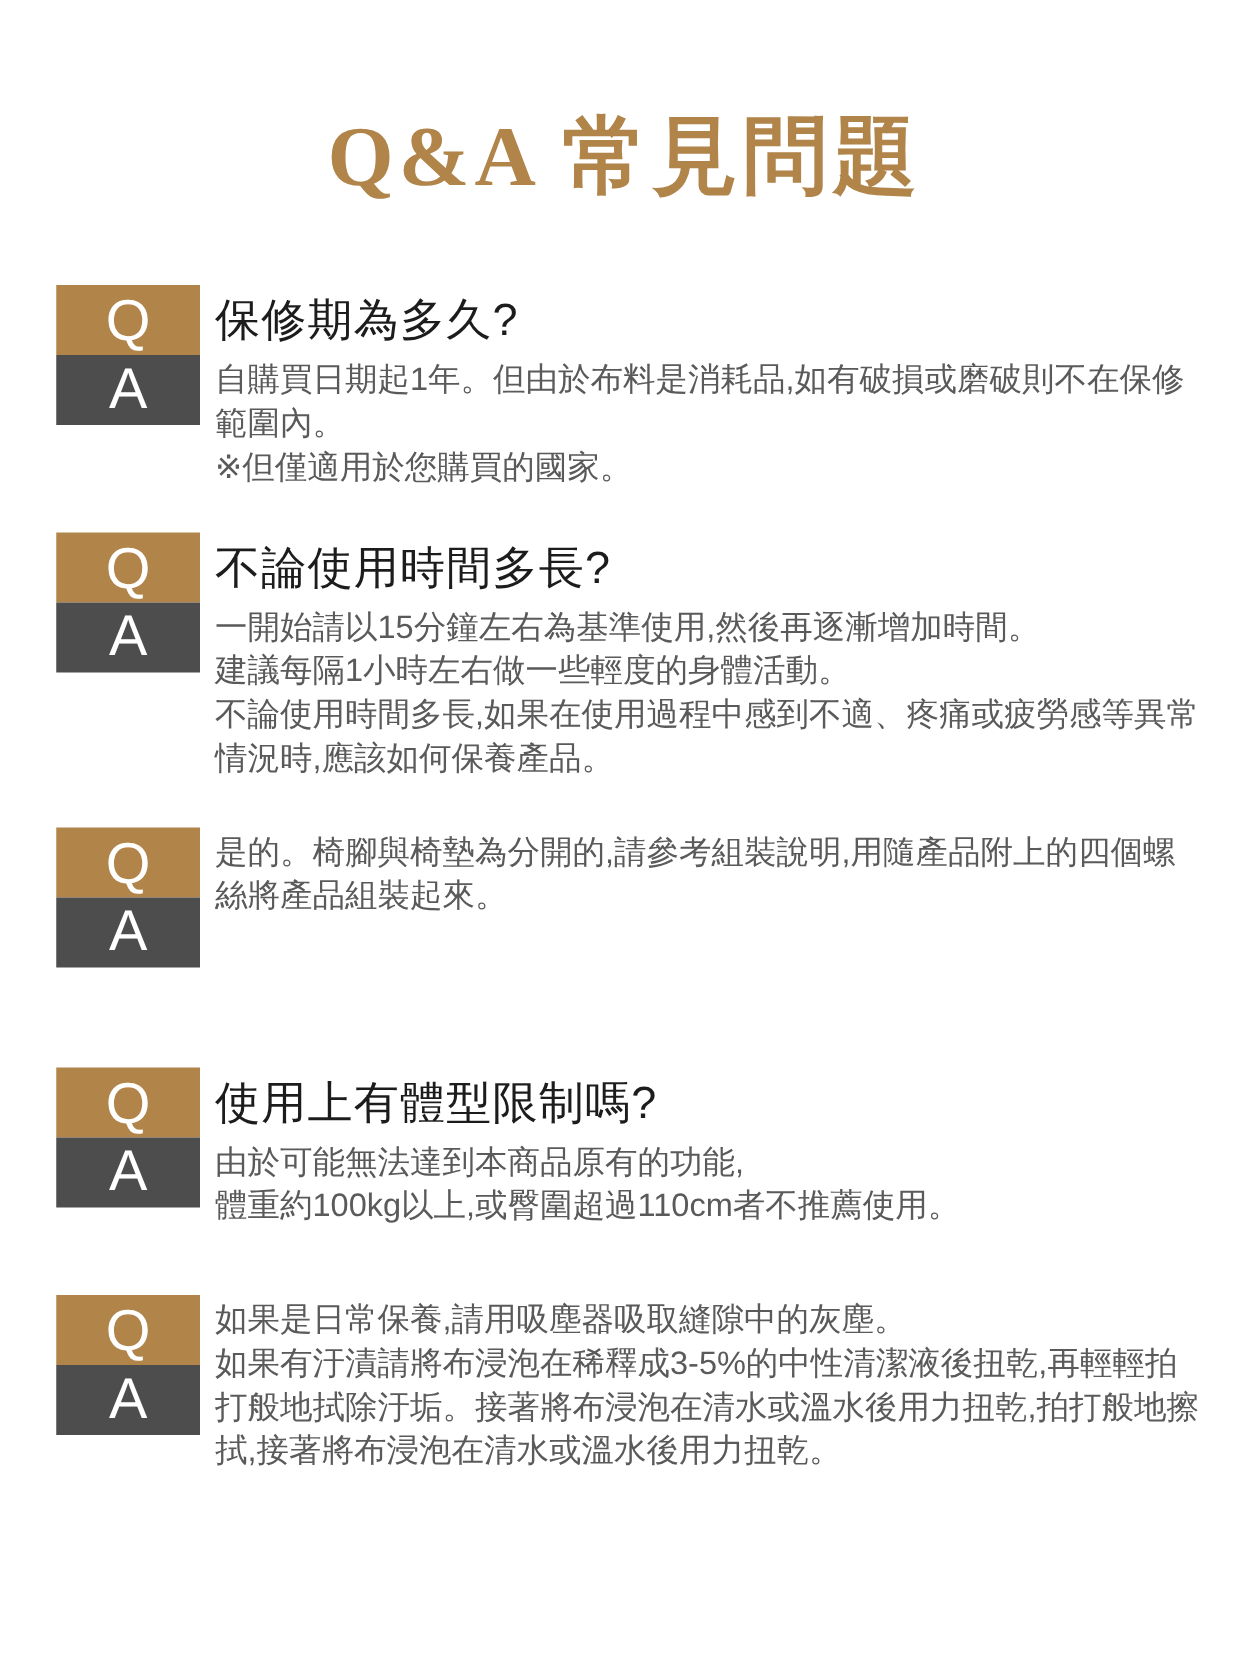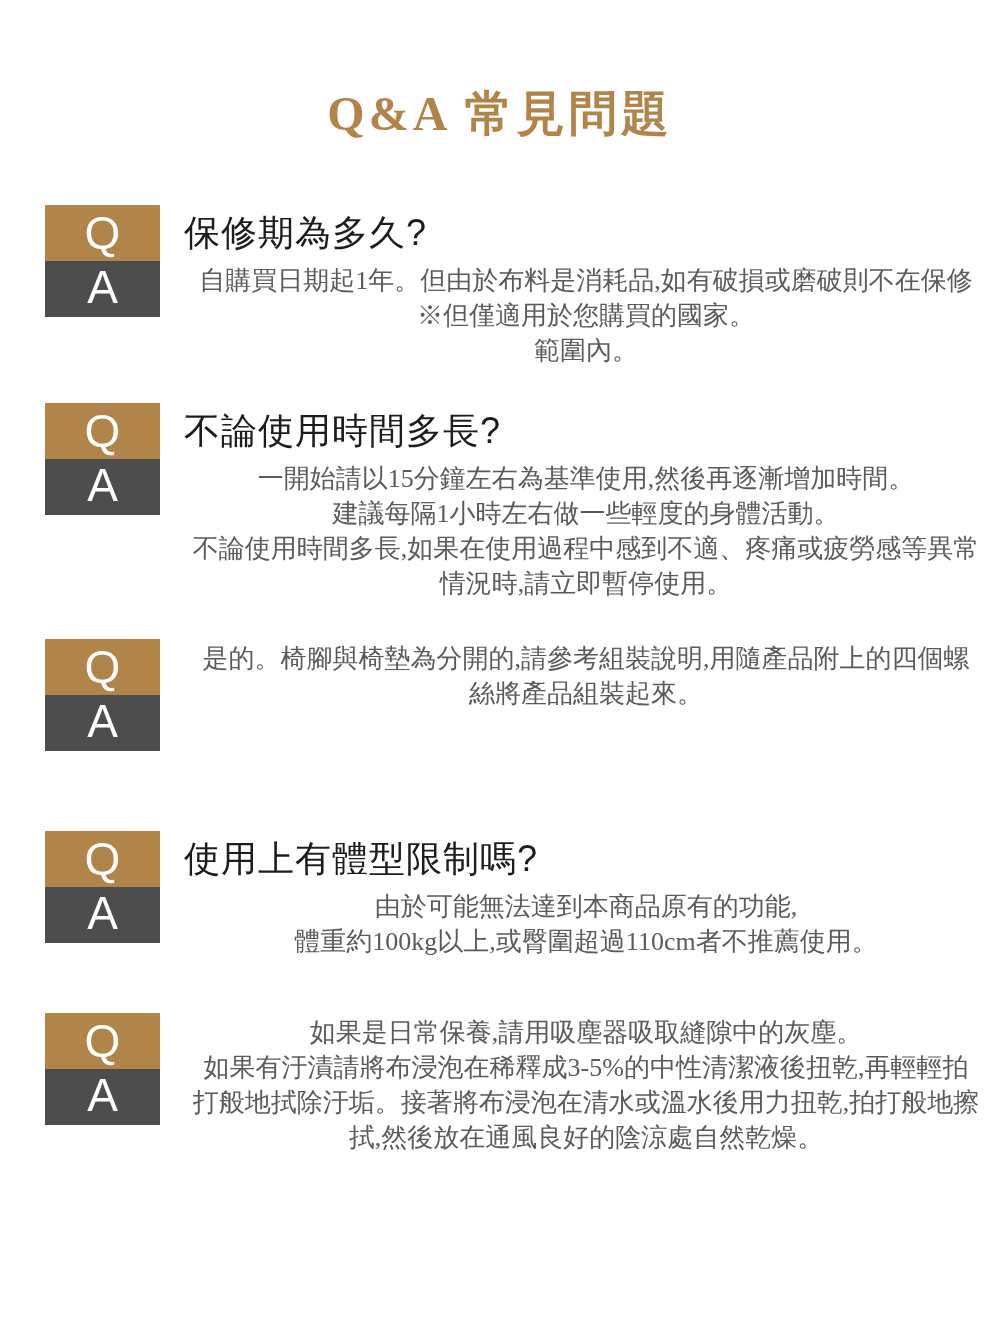--- a/index.html
+++ b/index.html
@@ -12,21 +12,21 @@
     height: 1330px;
     position: relative;
     overflow: hidden;
     font-family: "Liberation Sans", "DejaVu Sans", sans-serif;
     -webkit-font-smoothing: antialiased;
   }
   .page-title {
     padding-top: 86px;
     text-align: center;
     font-family: "Liberation Serif", "DejaVu Serif", serif;
-    font-size: 48px;
+    font-size: 68px;
     font-weight: 700;
     letter-spacing: 4px;
     color: #b1854a;
     line-height: 1.15;
   }
   .qa-list {
     margin-top: 64px;
   }
   .qa-block {
     display: flex;
@@ -51,39 +51,37 @@
     justify-content: center;
     color: #ffffff;
     font-size: 46px;
     line-height: 1;
     font-family: "Liberation Sans", "DejaVu Sans", sans-serif;
   }
   .badge-q { background: #b1854a; }
   .badge-a { background: #4d4d4d; padding-bottom: 4px; box-sizing: border-box; }
   .content-col {
     flex: 1;
-    margin-left: 24px;
+    margin-left: 12px;
     min-width: 0;
-    text-align: center;
   }
   .question {
     height: 56px;
     display: flex;
     align-items: center;
     font-size: 36px;
     color: #1c1c1c;
     letter-spacing: 1px;
     white-space: nowrap;
   }
   .answer {
     margin-top: 2px;
     font-size: 26px;
     line-height: 35px;
     color: #5a5a5a;
-    font-family: Liberation Serif, serif;
   }
   .answer-line {
     white-space: nowrap;
   }
 </style>
 </head>
 <body>
 
 <div class="page-title">Q&amp;A 常見問題</div>
 
@@ -95,42 +93,42 @@
         <span>Q</span>
       </div>
       <div class="badge badge-a">
         <span>A</span>
       </div>
     </div>
     <div class="content-col">
       <div class="question">保修期為多久?</div>
       <div class="answer">
         <div class="answer-line">自購買日期起1年。但由於布料是消耗品,如有破損或磨破則不在保修</div>
+        <div class="answer-line">範圍內。</div>
         <div class="answer-line">※但僅適用於您購買的國家。</div>
-        <div class="answer-line">範圍內。</div>
       </div>
     </div>
   </div>
 
   <div class="qa-block">
     <div class="badge-col">
       <div class="badge badge-q">
         <span>Q</span>
       </div>
       <div class="badge badge-a">
         <span>A</span>
       </div>
     </div>
     <div class="content-col">
       <div class="question">不論使用時間多長?</div>
       <div class="answer">
         <div class="answer-line">一開始請以15分鐘左右為基準使用,然後再逐漸增加時間。</div>
         <div class="answer-line">建議每隔1小時左右做一些輕度的身體活動。</div>
         <div class="answer-line">不論使用時間多長,如果在使用過程中感到不適、疼痛或疲勞感等異常</div>
-        <div class="answer-line">情況時,請立即暫停使用。</div>
+        <div class="answer-line">情況時,應該如何保養產品。</div>
       </div>
     </div>
   </div>
 
   <div class="qa-block">
     <div class="badge-col">
       <div class="badge badge-q">
         <span>Q</span>
       </div>
       <div class="badge badge-a">
@@ -170,18 +168,18 @@
       </div>
       <div class="badge badge-a">
         <span>A</span>
       </div>
     </div>
     <div class="content-col">
       <div class="answer">
         <div class="answer-line">如果是日常保養,請用吸塵器吸取縫隙中的灰塵。</div>
         <div class="answer-line">如果有汙漬請將布浸泡在稀釋成3-5%的中性清潔液後扭乾,再輕輕拍</div>
         <div class="answer-line">打般地拭除汙垢。接著將布浸泡在清水或溫水後用力扭乾,拍打般地擦</div>
-        <div class="answer-line">拭,然後放在通風良好的陰涼處自然乾燥。</div>
+        <div class="answer-line">拭,接著將布浸泡在清水或溫水後用力扭乾。</div>
       </div>
     </div>
   </div>
 
 </div>
 
 </body></html>

